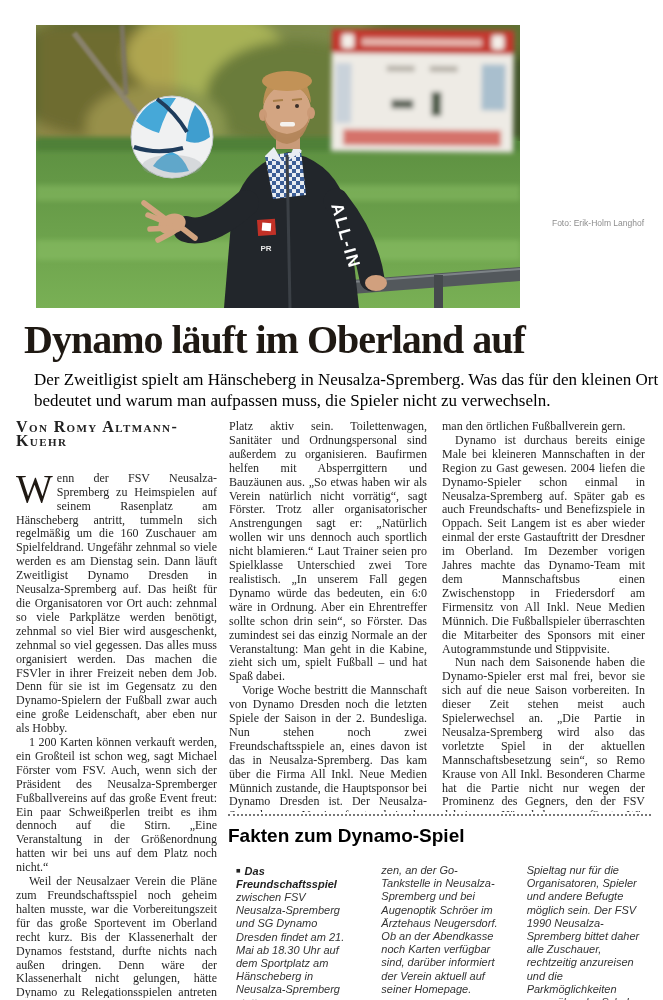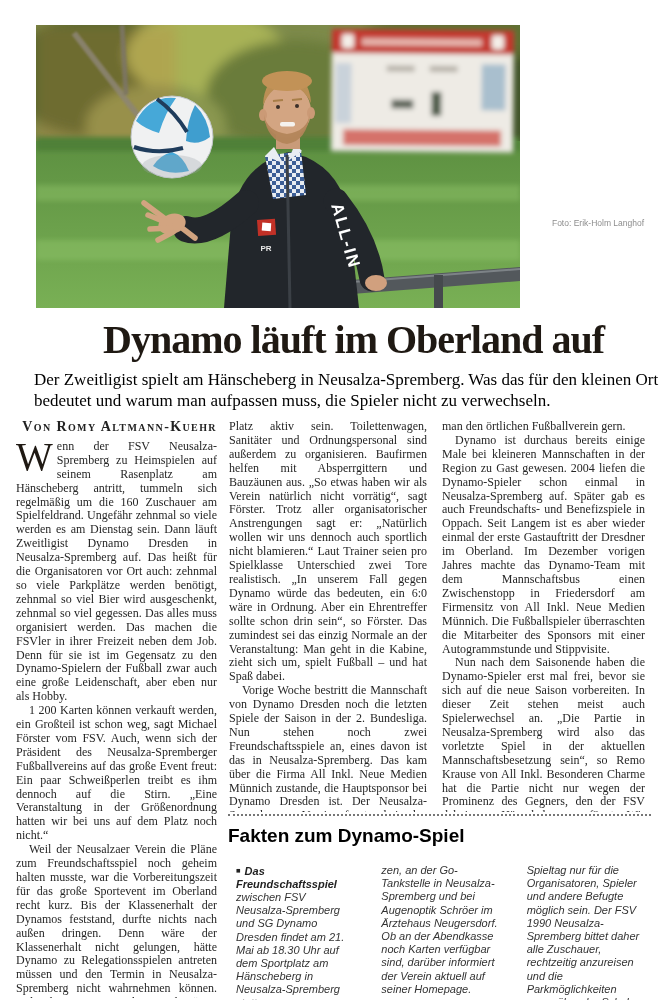--- a/index.html
+++ b/index.html
@@ -9,32 +9,32 @@
     -webkit-hyphens:auto;hyphens:auto;
   }
   .abs{position:absolute;}
   
   #photo{left:36px;top:25px;width:484px;height:283px;overflow:hidden;background:#7d8a4a;}
   
   #caption{left:537px;top:214px;width:122px;font-family:"Liberation Sans",sans-serif;
     font-size:11.5px;line-height:13.5px;font-weight:700;color:#3d3d3d;}
   #credit{margin-top:3px;font-size:8.5px;font-weight:400;color:#8d8d8d;text-align:center;}
   
-  #headline{left:0;top:318px;width:604px;text-align:right;font-size:40px;font-weight:700;
-    color:#1f1913;letter-spacing:-1px;line-height:1.1;}
+  #headline{left:0;top:318px;width:604px;text-align:left;font-size:40px;font-weight:700;
+    color:#1f1913;letter-spacing:-1px;line-height:1.1;padding-left:24px;}
   #standfirst{left:34px;top:370px;width:632px;font-size:17px;line-height:1.22;color:#000000;}
   
   .col{position:absolute;top:420px;text-align:justify;font-size:12px;line-height:13.9px;color:#262626;}
   #col1{left:16px;width:201px;height:578px;overflow:hidden;}
   #col2{left:229px;width:198px;height:392px;overflow:hidden;}
   #col3{left:442px;width:203px;height:392px;overflow:hidden;}
   .col p{margin:0;text-indent:13px;}
   .col p.first{text-indent:0;}
-  #byline{text-align:right;text-indent:0;font-variant:small-caps;letter-spacing:1.4px;
-    font-size:14px;font-weight:700;color:#222;margin:0 0 6px 0;}
+  #byline{text-align:left;text-indent:0;font-variant:small-caps;letter-spacing:1.4px;
+    font-size:16px;font-weight:700;color:#222;margin:0 0 24px 0;}
   .dropcap{float:left;font-size:39px;line-height:30px;padding:2px 4px 0 0;color:#1f1913;}
   
   #facts{left:228px;top:814px;width:423px;font-family:"Liberation Sans",sans-serif;}
   #facts .rule{border-top:2px dotted #767676;height:0;margin:0 0 9px 0;}
   #facts h2{margin:0 0 9px 0;text-align:left;font-size:19px;font-weight:700;color:#000000;}
   .facts-cols{display:flex;gap:13px;}
   .fcol{flex:1;font-size:11px;line-height:13.2px;color:#333;}
   .fitem{margin:8px;font-style:italic;}
   .fitem b{font-weight:700;color:#222;}
   .fitem b:empty{display:none;}

